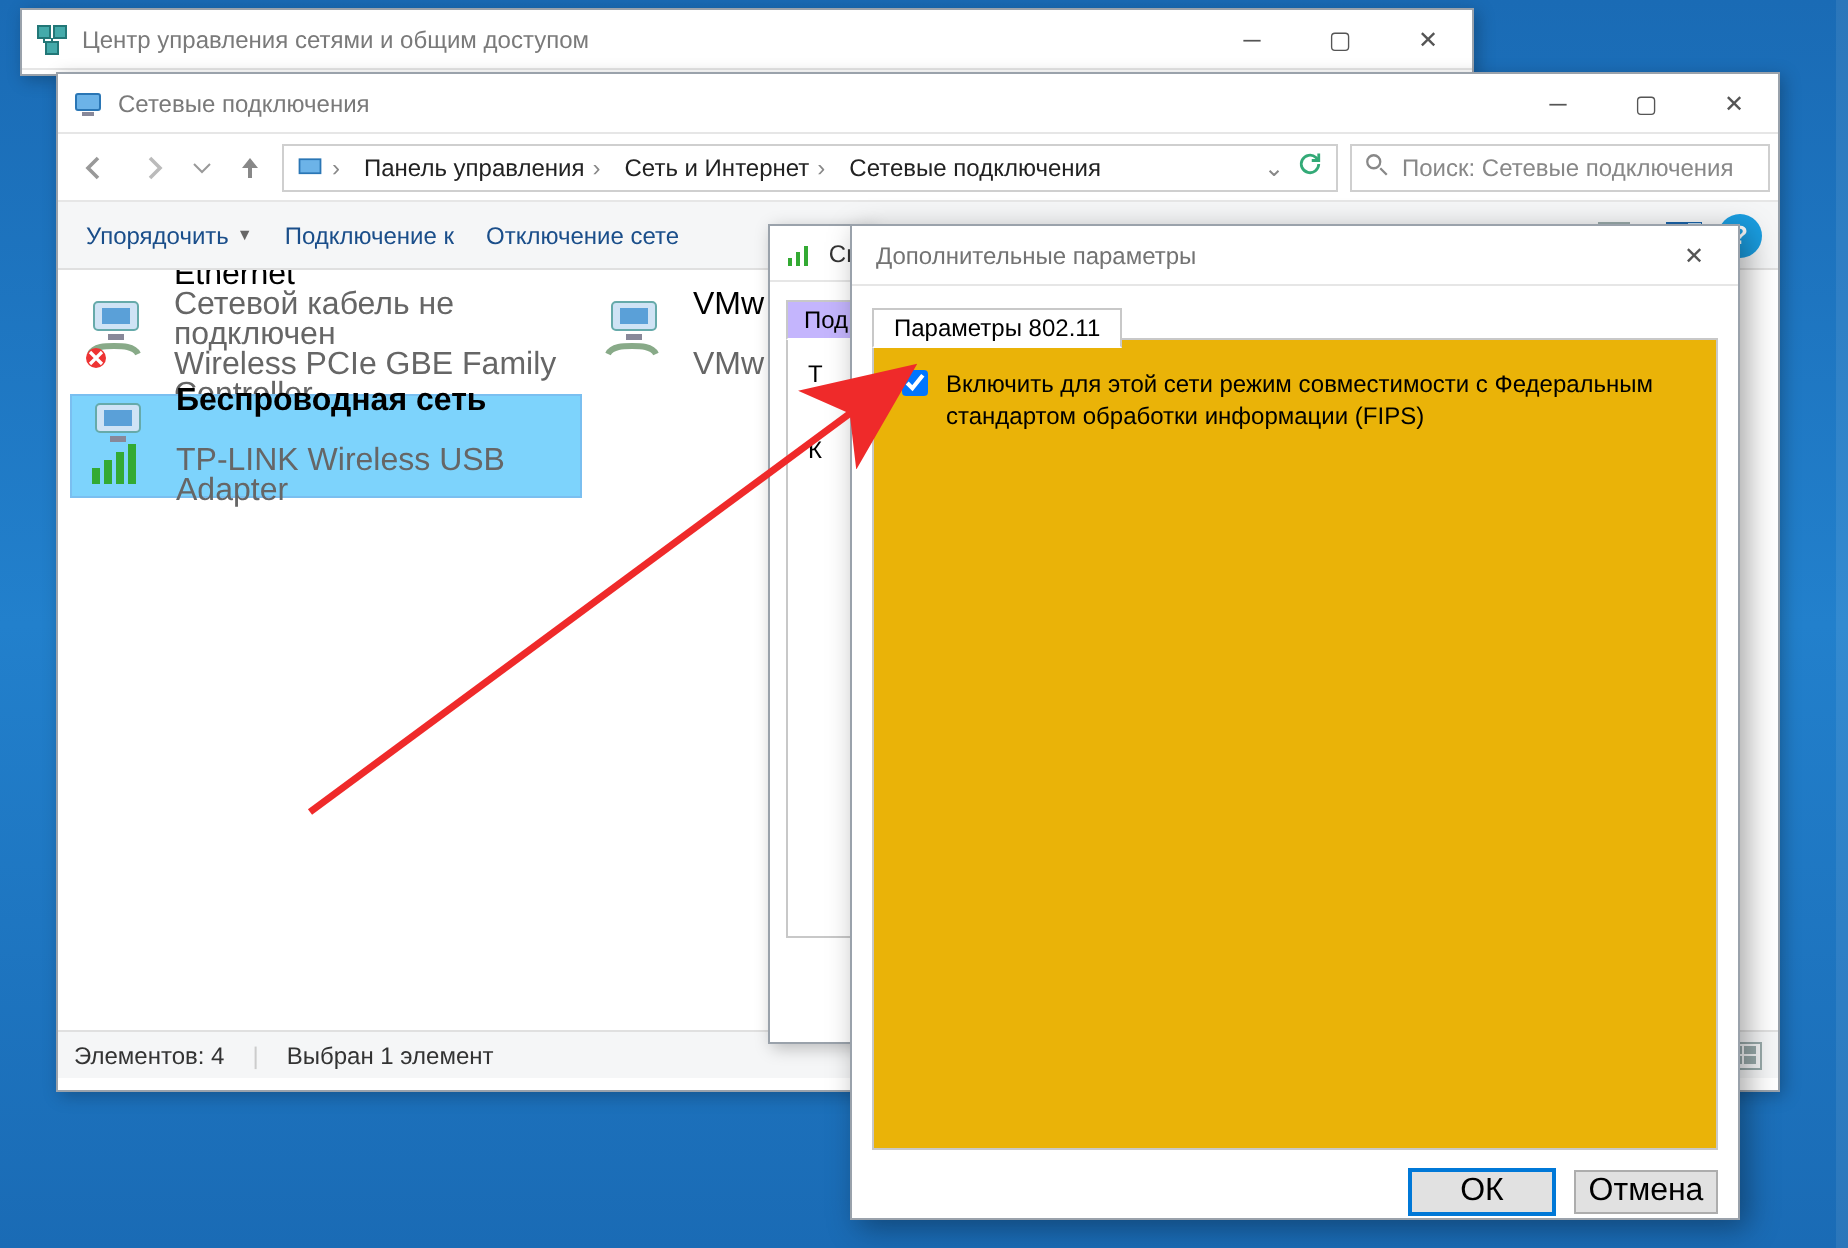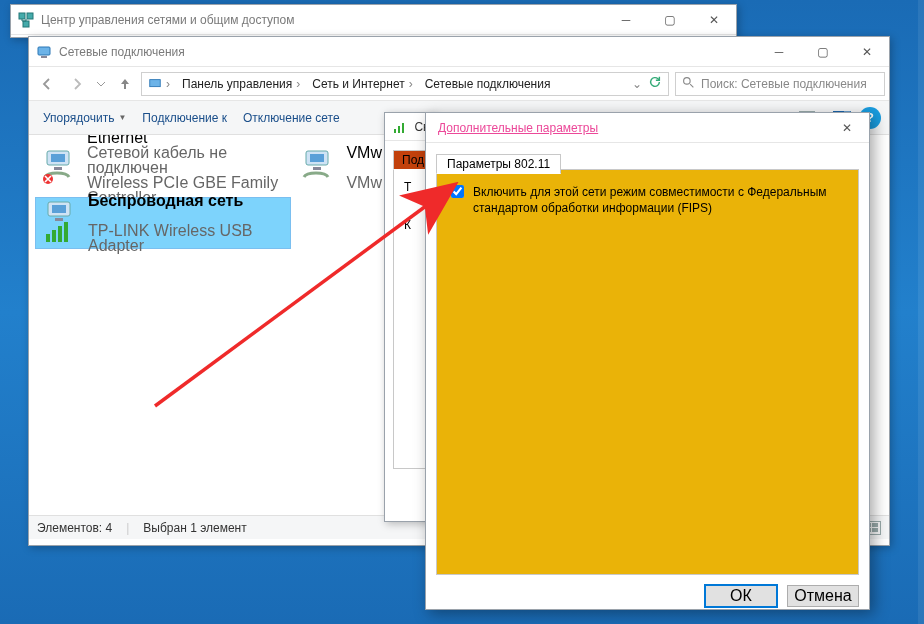--- a/index.html
+++ b/index.html
@@ -73,21 +73,21 @@
   .atext .aname { color:#000; }
   .atext .astat { color:#666; }
   .atext .adev { color:#666; }
   .statusbar {
     height:24px; border-top:1px solid #e0e0e0; background:#f5f6f7; display:flex; align-items:center; padding:0 8px; font-size:12px; color:#333; gap:14px;
   }
   .statusbar .sb-spacer { flex:1;}
   
   .propslice .titlebar { background:#fff; border-bottom:1px solid #e6e6e6; color:#333;}
   .propbody { padding:8px; }
-  .tab { border:1px solid #c8c8c8; display:inline-block; padding:2px 8px; background:#c2410c; font-size:12px; position:relative; top:1px; border-bottom:1px solid #fff;}
+  .tab { border:1px solid #c8c8c8; display:inline-block; padding:2px 8px; background:#c4b5fd; font-size:12px; position:relative; top:1px; border-bottom:1px solid #fff;}
   .tabpanel { border:1px solid #c8c8c8; padding:10px; height:30px; font-size:12px;}
   
   .dialog .titlebar { color:#000; }
   .dbody { padding:6px 10px 10px; }
   .dtab { border:1px solid #c8c8c8; display:inline-block; padding:2px 10px; background:#fff; font-size:12px; position:relative; top:5px; border-bottom:1px solid #fff;}
   .dpanel { border:1px solid #c8c8c8; height:406px; padding:14px 10px; font-size:12px; line-height:16px; background:#eab308;}
   .chkrow { display:flex; gap:6px; align-items:flex-start;}
   .chkrow input { margin-top:1px;}
   .dbtns { display:flex; justify-content:flex-end; gap:10px; margin-top:10px;}
   .btn { min-width:72px; height:22px; border:1px solid #adadad; background:#e1e1e1; font-size:16px; display:flex;align-items:center;justify-content:center; cursor:pointer;}
@@ -318,21 +318,21 @@
     <div class="tab">Под</div>
     <div class="tabpanel" style="height:300px;">
       <div style="margin-bottom:24px;">Т</div>
       <div>К</div>
     </div>
   </div>
 </div>
 
 <div class="window dialog" style="left:425px; top:112px; width:445px; height:498px; box-shadow:4px 4px 14px rgba(0,0,0,.35);">
   <div class="titlebar" style="height:30px;">
-    <span class="title" style="color:#ec4899; padding-left:6px;text-decoration:underline;">Дополнительные параметры</span>
+    <span class="title" style="color:#737373; padding-left:6px;">Дополнительные параметры</span>
     <div class="wbtns">
       <div class="wbtn close">✕</div>
     </div>
   </div>
   <div class="dbody">
     <div class="dtab">Параметры 802.11</div>
     <div class="dpanel">
       <label class="chkrow">
         <input type="checkbox" checked="" style="">
         <span>Включить для этой сети режим совместимости с Федеральным стандартом обработки информации (FIPS)</span>

